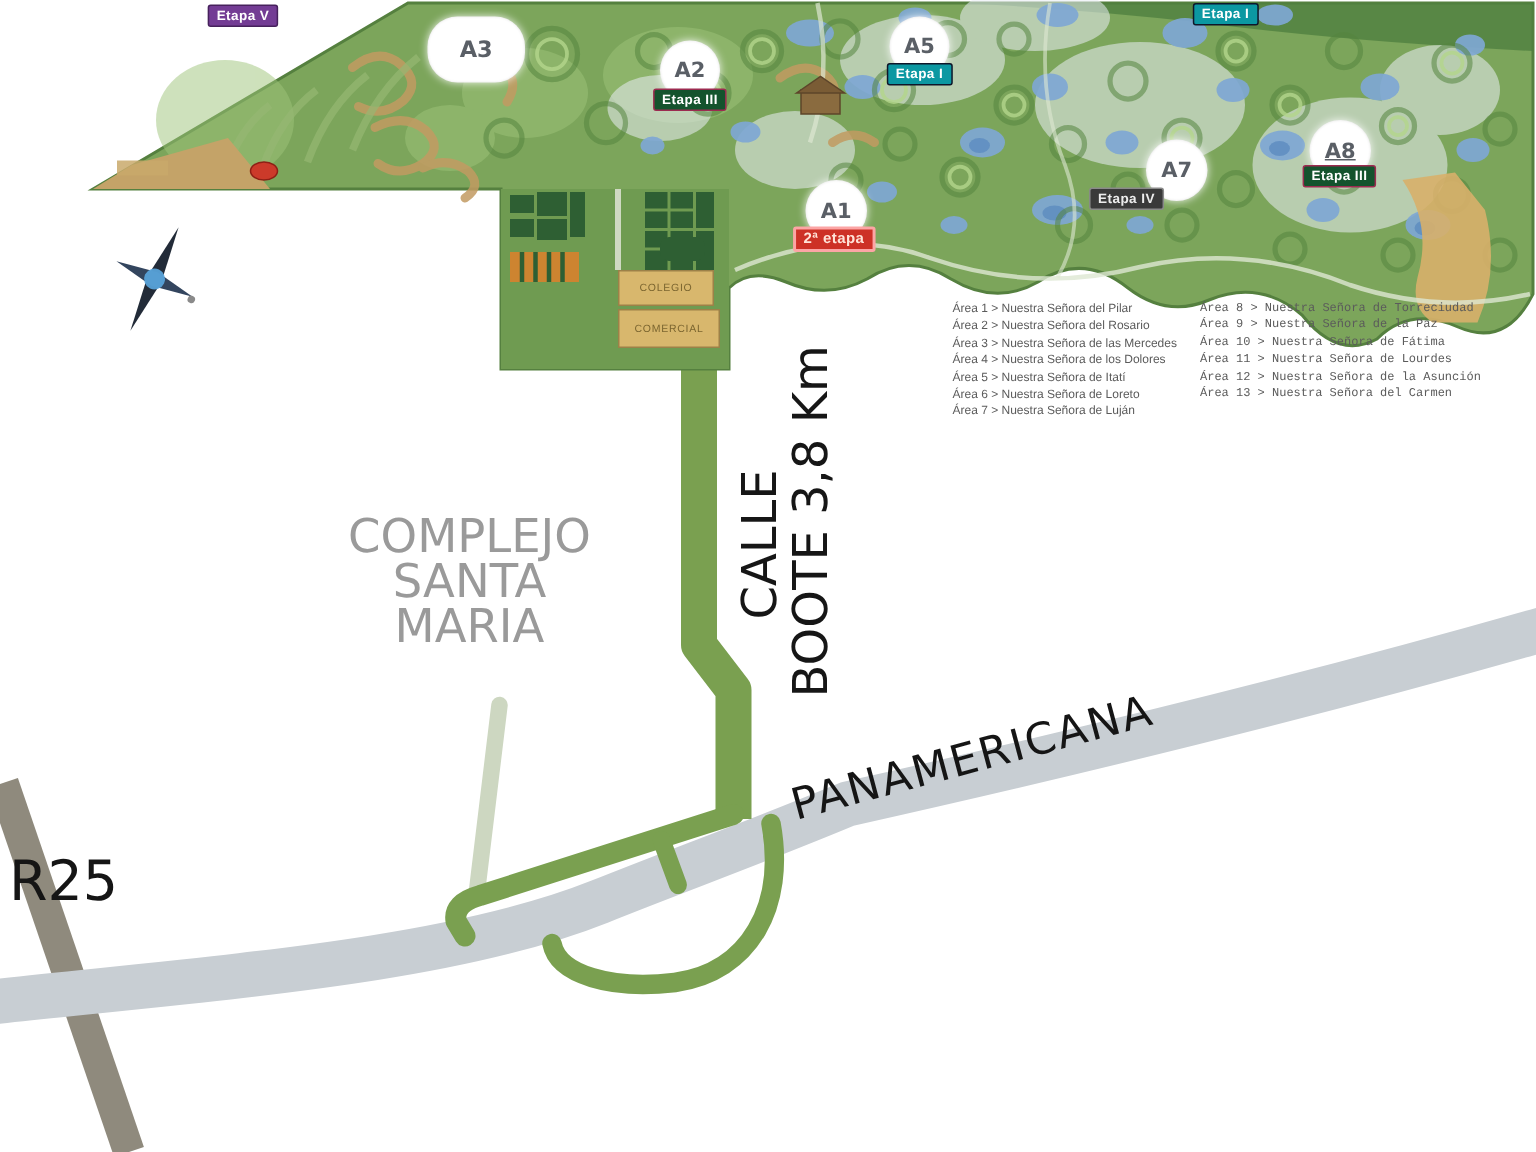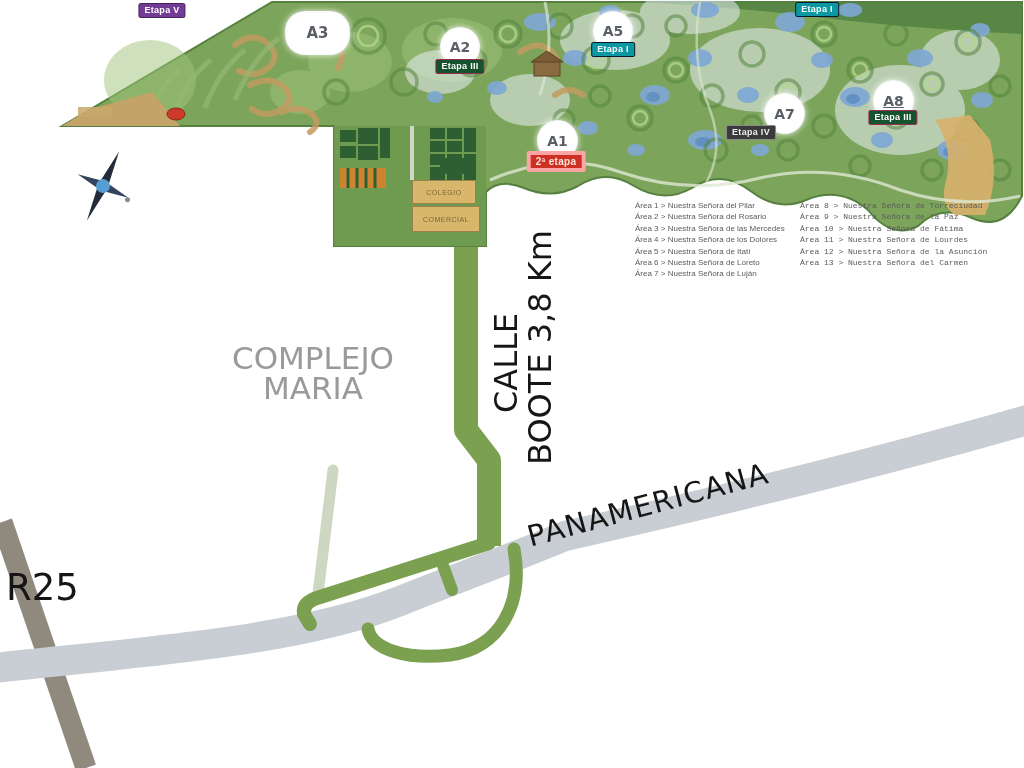--- a/index.html
+++ b/index.html
@@ -38,21 +38,21 @@
           display:flex;align-items:center;justify-content:center;
           color:#5a5f66;font-weight:bold;font-size:14px;
           box-shadow:0 0 6px rgba(255,255,255,.9), inset 0 0 2px rgba(0,0,0,.12);}
 
   
   .badge{position:absolute;transform:translateX(-50%);color:#ffffff;font-weight:bold;
          font-size:9px;line-height:11px;padding:1px 5px;border-radius:2px;
          font-family:"Liberation Sans",sans-serif;letter-spacing:.3px;}
   .badge-teal  {background:#0c98a2;border:1px solid #0f172a;}
   .badge-pink  {background:#14532d;border:1px solid #9c2b50;}
-  .badge-red   {background:#cd3126;border:4px solid #fca5a5;color:#ffe3d8;font-size:10px;}
+  .badge-red   {background:#cd3126;border:2px solid #fca5a5;color:#ffe3d8;font-size:10px;}
   .badge-dark  {background:#3a3a3a;border:1px solid #8a8a8a;color:#ececec;}
   .badge-purple{background:#733c94;border:1px solid #46215c;}
 
   
   .zonebox{position:absolute;background:#d8b76d;border:1px solid #9c8148;
            color:#7c6630;font-size:7px;line-height:1;display:flex;align-items:center;
            justify-content:center;letter-spacing:.5px;font-family:"Liberation Sans",sans-serif;}
 </style>
 </head>
 <body>
@@ -254,20 +254,21 @@
     <g transform="rotate(25 103 186)">
       <polygon points="103,148 108,186 103,224 98,186" fill="#222b38"></polygon>
       <polygon points="75,186 103,181 131,186 103,191" fill="#33455e"></polygon>
       <circle cx="103" cy="186" r="7" fill="#5aa7e0" opacity=".9"></circle>
       <circle cx="131" cy="188" r="2.5" fill="#8a8a8a"></circle>
     </g>
   </svg>
 
   <div class="lbl complejo">
     <span>COMPLEJO</span>
+    <span>SANTA</span>
     <span>MARIA</span>
   </div>
 
   <div class="lbl calle">
     <span>CALLE</span>
     <span>BOOTE 3,8 Km</span>
   </div>
 
   <div class="lbl road-label pana">PANAMERICANA</div>
 

